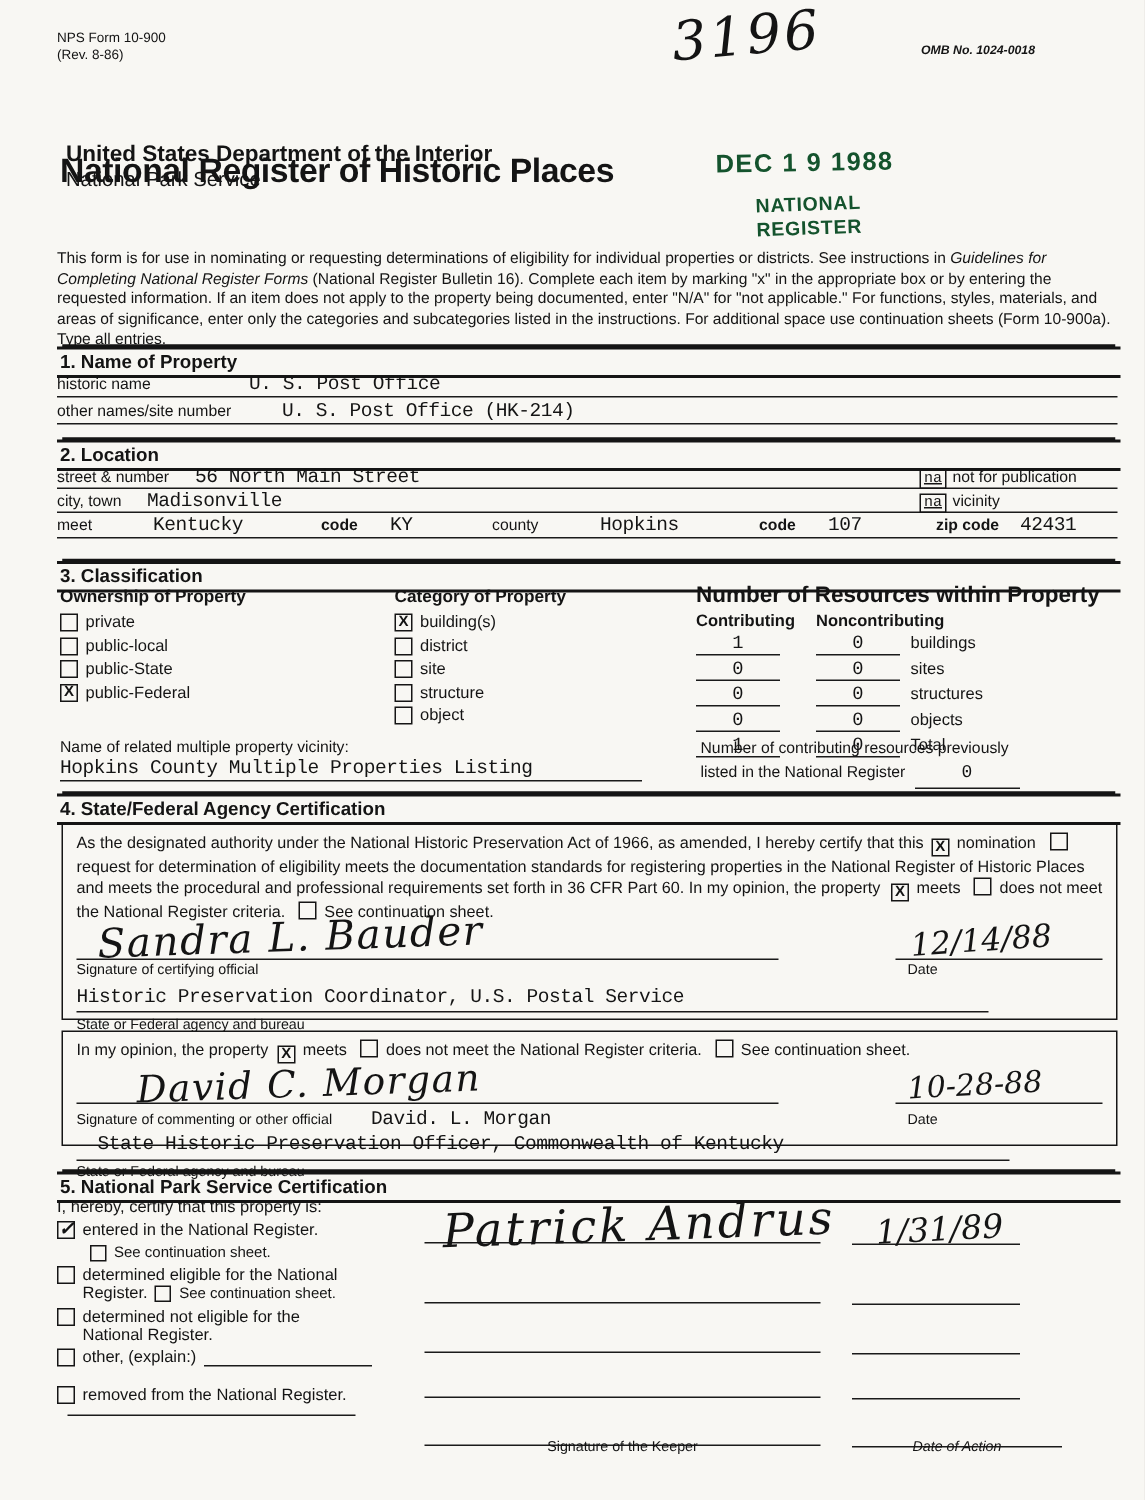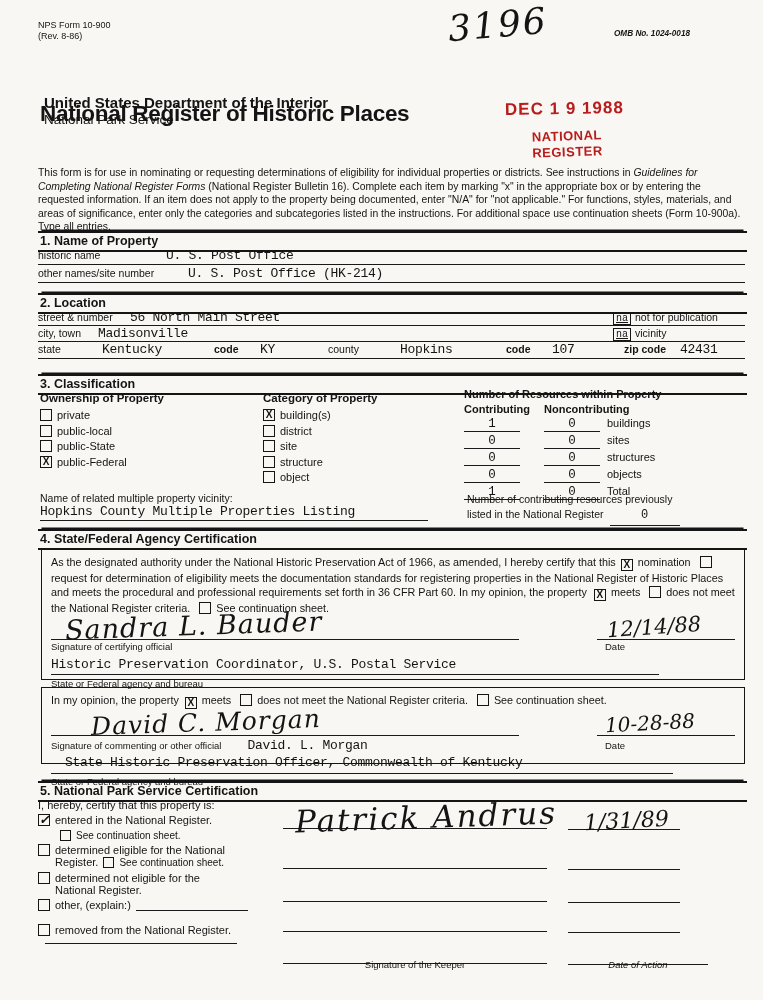--- a/index.html
+++ b/index.html
@@ -46,21 +46,21 @@
 
   <div class="abs" style="left:44px;top:62px;margin-top:32px;">
     <div class="b" style="font-size:15px;">United States Department of the Interior</div>
     <div style="font-size:13.5px;margin-top:1px;">National Park Service</div>
   </div>
 
   <div class="abs b" style="left:40px;top:102px;font-size:22.5px;line-height:1.07;letter-spacing:-0.3px;">
     <div>National Register of Historic Places</div>
   </div>
 
-  <div class="abs" style="left:505px;top:99px;color:#b91c1c;">
+  <div class="abs" style="left:477px;top:99px;color:#14532d;">
     <div class="b" style="font-size:17px;transform:rotate(-1deg);letter-spacing:1px;">DEC 1 9 1988</div>
     <div class="b" style="font-size:13px;line-height:1.2;margin:9px 0 0 27px;transform:rotate(-2deg);letter-spacing:0.5px;">
       <div>NATIONAL</div>
       <div>REGISTER</div>
     </div>
   </div>
 
   <div class="abs" style="left:38px;top:166px;width:706px;font-size:10.4px;line-height:1.3;">
     <span>This form is for use in nominating or requesting determinations of eligibility for individual properties or districts. See instructions in </span><i>Guidelines for Completing National Register Forms</i><span> (National Register Bulletin 16). Complete each item by marking "x" in the appropriate box or by entering the requested information. If an item does not apply to the property being documented, enter "N/A" for "not applicable." For functions, styles, materials, and areas of significance, enter only the categories and subcategories listed in the instructions. For additional space use continuation sheets (Form 10-900a). Type all entries.</span>
   </div>
@@ -84,21 +84,21 @@
     <span class="lbl" style="width:110px;">not for publication</span>
   </div>
   <div class="abs row" style="left:38px;top:326px;width:707px;height:15px;">
     <span class="lbl" style="width:60px;flex:none;">city, town</span>
     <span class="type">Madisonville</span>
     <span class="sp"></span>
     <span class="nabox">na</span>
     <span class="lbl" style="width:110px;">vicinity</span>
   </div>
   <div class="abs row" style="left:38px;top:342px;width:707px;height:16px;">
-    <span class="lbl" style="width:64px;flex:none;">state</span>
+    <span class="lbl" style="width:64px;flex:none;">meet</span>
     <span class="type" style="width:112px;flex:none;">Kentucky</span>
     <span class="lbl b" style="width:46px;flex:none;">code</span>
     <span class="type" style="width:68px;flex:none;">KY</span>
     <span class="lbl" style="width:72px;flex:none;">county</span>
     <span class="type" style="width:106px;flex:none;">Hopkins</span>
     <span class="lbl b" style="width:46px;flex:none;">code</span>
     <span class="type" style="width:72px;flex:none;">107</span>
     <span class="lbl b" style="width:56px;flex:none;">zip code</span>
     <span class="type">42431</span>
   </div>
@@ -143,21 +143,21 @@
         <span class="cb"></span>
         <span>structure</span>
       </div>
     <div class="ckrow">
         <span class="cb"></span>
         <span>object</span>
       </div>
   </div>
 
   <div class="abs" style="left:464px;top:388px;width:282px;">
-    <div class="b" style="font-size:11px;">Number of Resources within Property</div>
+    <div class="b" style="font-size:15px;">Number of Resources within Property</div>
     <div class="flex" style="margin-top:3px;font-size:11px;font-weight:bold;">
       <span style="width:80px;flex:none;">Contributing</span>
       <span>Noncontributing</span>
     </div>
     <div class="flex" style="margin-top:2px;height:16px;">
       <span class="num" style="width:56px;">1</span>
       <span style="width:24px;flex:none;"></span>
       <span class="num" style="width:56px;">0</span>
       <span style="font-size:11px;margin-left:7px;">buildings</span>
     </div>

